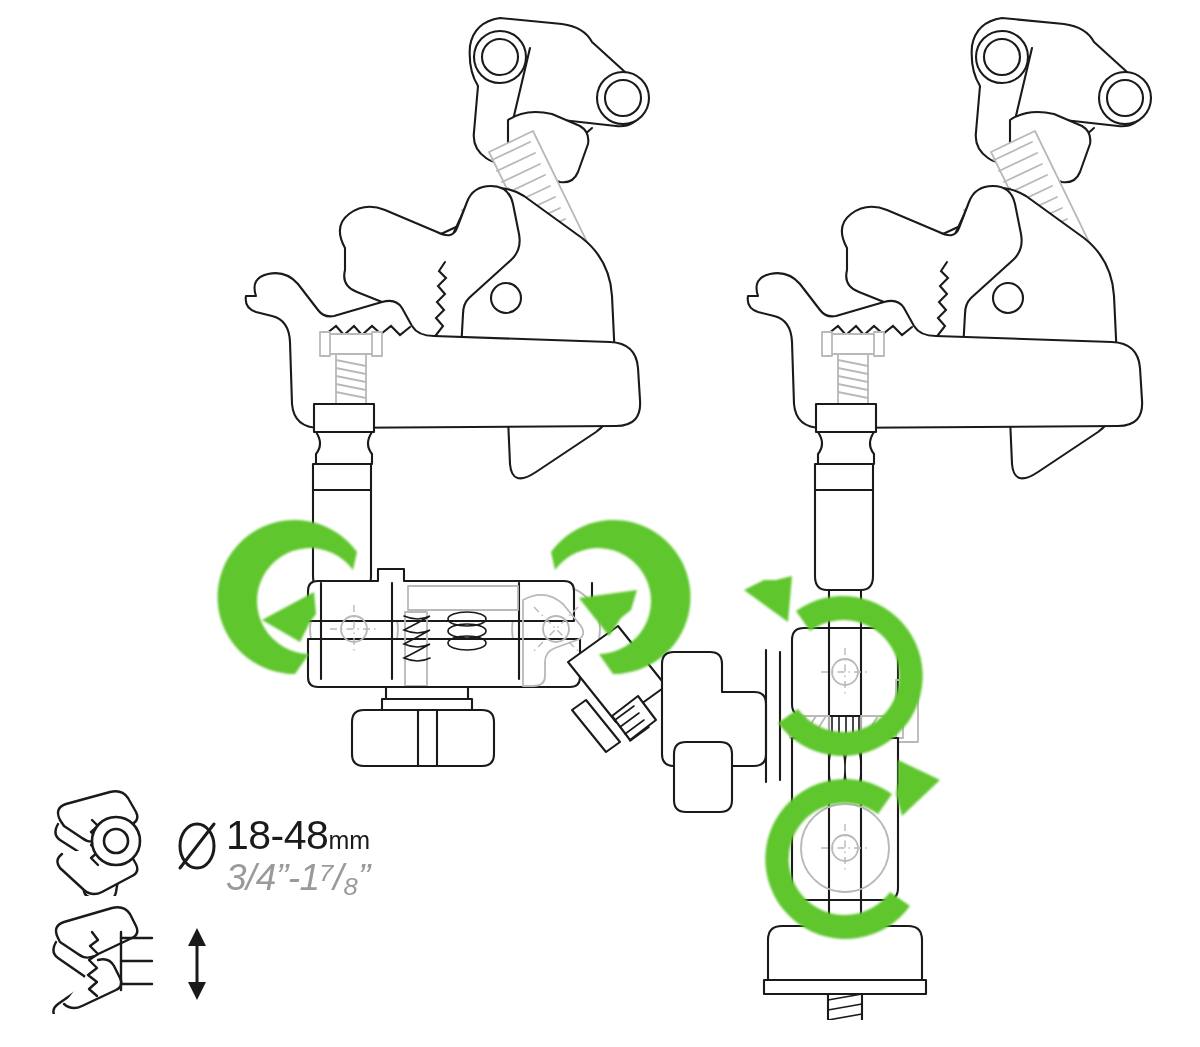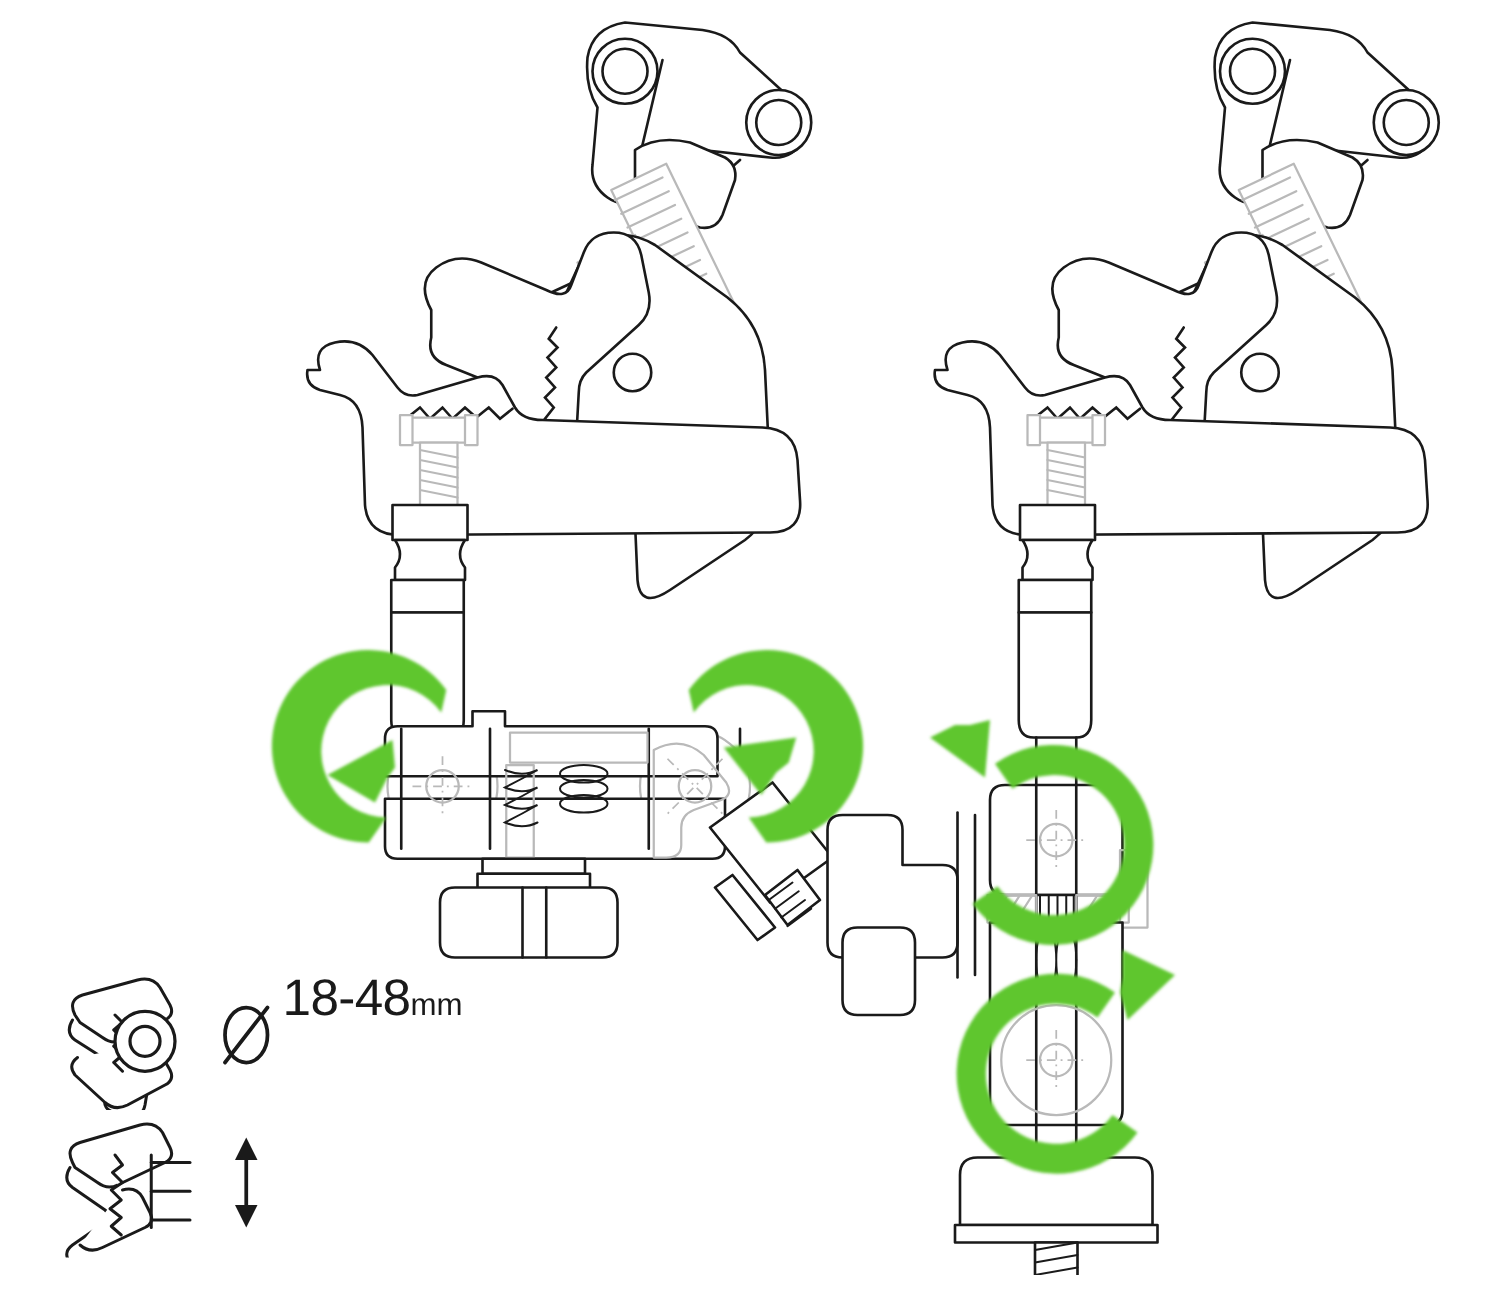--- a/index.html
+++ b/index.html
@@ -9,21 +9,21 @@
     width:1200px;height:1047px;overflow:hidden;position:relative;
   }
   #stage{position:relative;width:1200px;height:1047px;background:#fff;}
   svg{display:block;}
   .figure{position:absolute;}
   #fig-left{left:0px;top:0px;width:700px;height:790px;}
   #fig-right{left:640px;top:0px;width:560px;height:1020px;}
   #spec-block{
     position:absolute;left:48px;top:778px;width:420px;height:240px;
   }
-  .spec-row{display:flex;align-items:flex-start;height:118px;}
+  .spec-row{display:flex;align-items:flex-end;height:118px;}
   .spec-icon{width:120px;height:110px;flex:0 0 120px;}
   .spec-sym{width:58px;height:100px;flex:0 0 58px;display:flex;align-items:center;justify-content:center;}
   .spec-text{display:flex;flex-direction:column;justify-content:center;line-height:1;}
   .spec-metric{
     font-family:"Liberation Sans", sans-serif;
     font-size:41px;color:#1a1a1a;letter-spacing:-0.5px;white-space:nowrap;
     font-weight:400;
   }
   .spec-metric .unit{font-size:25px;letter-spacing:0;}
   .spec-imperial{
@@ -509,20 +509,21 @@
         </svg>
       </div>
       <div class="spec-sym">
         <svg viewBox="0 0 48 62" width="48" height="62" xmlns="http://www.w3.org/2000/svg">
           <ellipse cx="24" cy="31" rx="17" ry="22" fill="none" stroke="#1a1a1a" stroke-width="3"></ellipse>
           <line x1="7" y1="53" x2="41" y2="9" stroke="#1a1a1a" stroke-width="3" stroke-linecap="round"></line>
         </svg>
       </div>
       <div class="spec-text">
         <div class="spec-metric"><span>18-48</span><span class="unit">mm</span></div>
+        <div class="spec-imperial"><span>3/4”-1⁷/₈”</span></div>
       </div>
     </div>
 
     <div class="spec-row">
       <div class="spec-icon">
         <svg viewBox="0 0 120 110" width="120" height="110" xmlns="http://www.w3.org/2000/svg">
           <g fill="#fff" stroke="#1a1a1a" stroke-width="2.4" stroke-linejoin="round" stroke-linecap="round">
             <path d="M10 34 q-6 -12 6 -16 l48 -14 q12 -3 18 6 l6 12 q4 8 -4 12 l-38 18 q-8 4 -16 -2 l-18 -12 Z"></path>
             <path d="M8 38 q-6 10 2 16 l26 18 q6 5 0 10 l-26 18 q-8 6 -2 14 l24 20 q8 7 18 2"></path>
             <path d="M16 100 q8 7 18 2 l34 -16 q8 -4 4 -12 l-6 -12 q-5 -9 -16 -6"></path>

